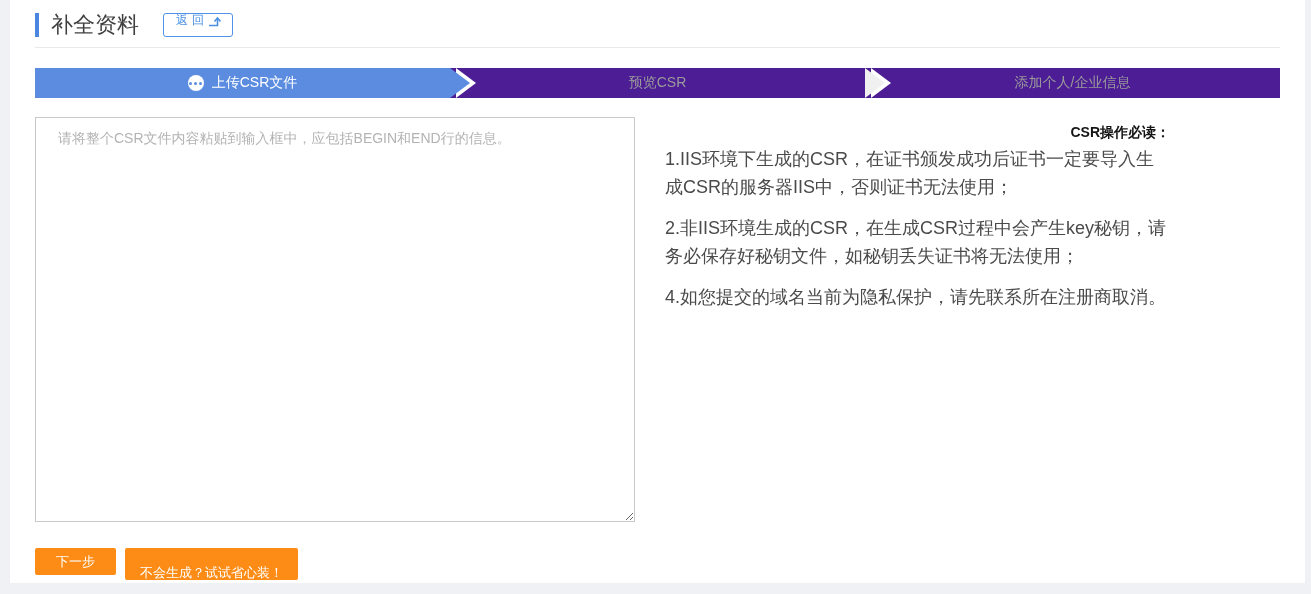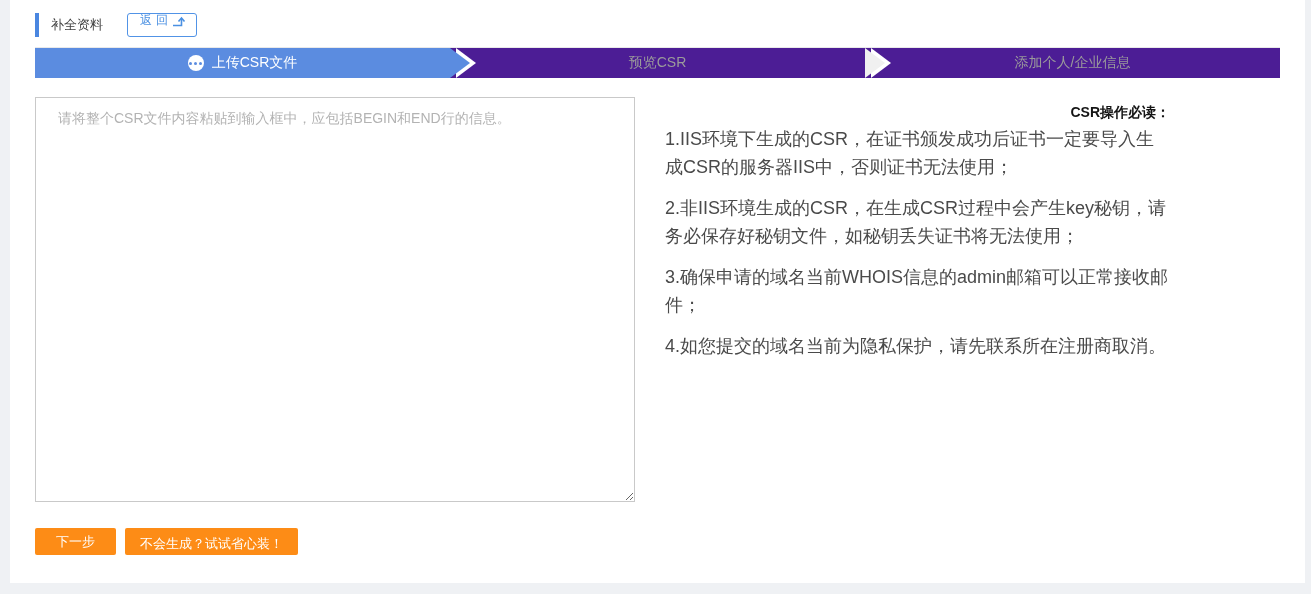--- a/index.html
+++ b/index.html
@@ -12,21 +12,21 @@
   .page {
     margin: 0 6px 0 10px;
     height: 583px;
     background: #ffffff;
     padding: 0 25px;
   }
 
   
   .header { display: flex; align-items: center; padding-top: 13px; }
   .page-title {
-    font-size: 13px;
+    font-size: 22px;
     color: #3f3f3f;
     line-height: 24px;
     padding-left: 12px;
     border-left: 4px solid #4a86e0;
     font-weight: 400;
     margin-right: 24px;
   }
   .back-btn {
     display: inline-flex;
     align-items: center;
@@ -37,21 +37,21 @@
     border-radius: 3px;
     color: #4a90e2;
     font-size: 12px;
     cursor: pointer;
   }
   .back-btn .back-label { letter-spacing: 4px; }
   .back-btn svg { display: block; }
   .divider { height: 1px; background: #e9e9e9; margin-top: 10px; }
 
   
-  .stepper { display: flex; height: 30px; }
+  .stepper { display: flex; height: 30px; margin-top: 20px; }
   .step {
     flex: 1;
     position: relative;
     background: #4c1d95;
     color: #9b9b9b;
     font-size: 14px;
     display: flex;
     align-items: center;
     justify-content: center;
   }
@@ -116,21 +116,21 @@
   
   .actions { margin-top: 26px; display: flex; gap: 9px; }
   .btn {
     background: #fd8c16;
     border: none;
     border-radius: 2px;
     color: #ffffff;
     font-family: "Liberation Sans", "DejaVu Sans", sans-serif;
     font-size: 13px;
     height: 27px;
-    padding: 7px 15px;
+    padding: 16px 15px;
     cursor: pointer;
   }
   .btn.next { padding: 0 21px; }
 </style>
 </head>
 <body>
 
 <div class="page">
 
   <div class="header">
@@ -165,21 +165,20 @@
     </div>
   </div>
 
   <div class="content">
     <textarea class="csr-textarea" placeholder="请将整个CSR文件内容粘贴到输入框中，应包括BEGIN和END行的信息。" style=""></textarea>
 
     <div class="info">
       <div class="info-heading">CSR操作必读：</div>
       <p>1.IIS环境下生成的CSR，在证书颁发成功后证书一定要导入生成CSR的服务器IIS中，否则证书无法使用；</p>
       <p>2.非IIS环境生成的CSR，在生成CSR过程中会产生key秘钥，请务必保存好秘钥文件，如秘钥丢失证书将无法使用；</p>
-      <p>3.确保申请的域名当前WHOIS信息的admin邮箱可以正常接收邮件；</p>
       <p>4.如您提交的域名当前为隐私保护，请先联系所在注册商取消。</p>
     </div>
   </div>
 
   <div class="actions">
     <button class="btn next">下一步</button>
     <button class="btn">不会生成？试试省心装！</button>
   </div>
 
 </div>

